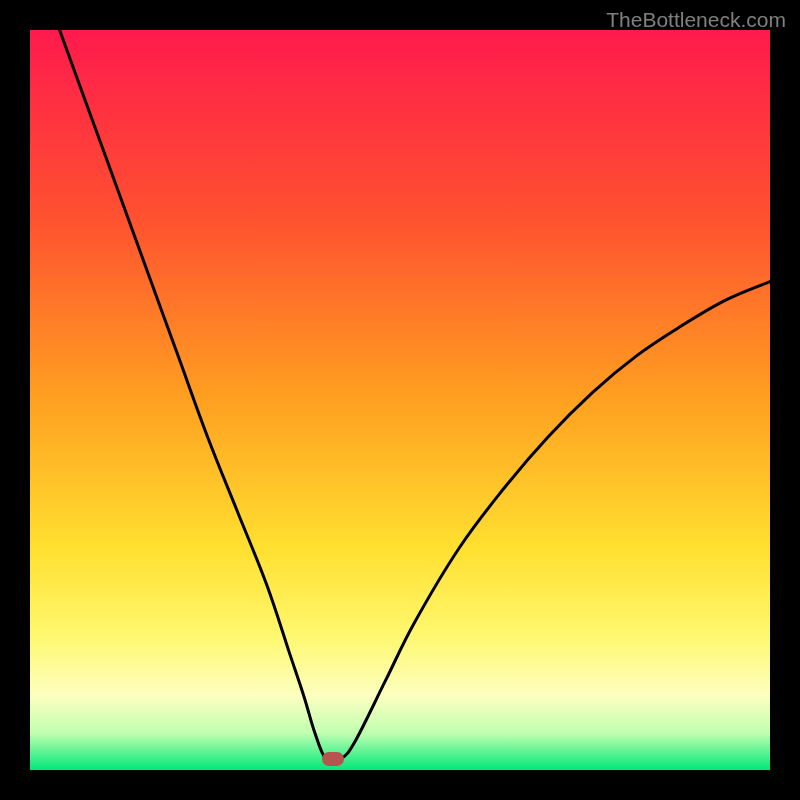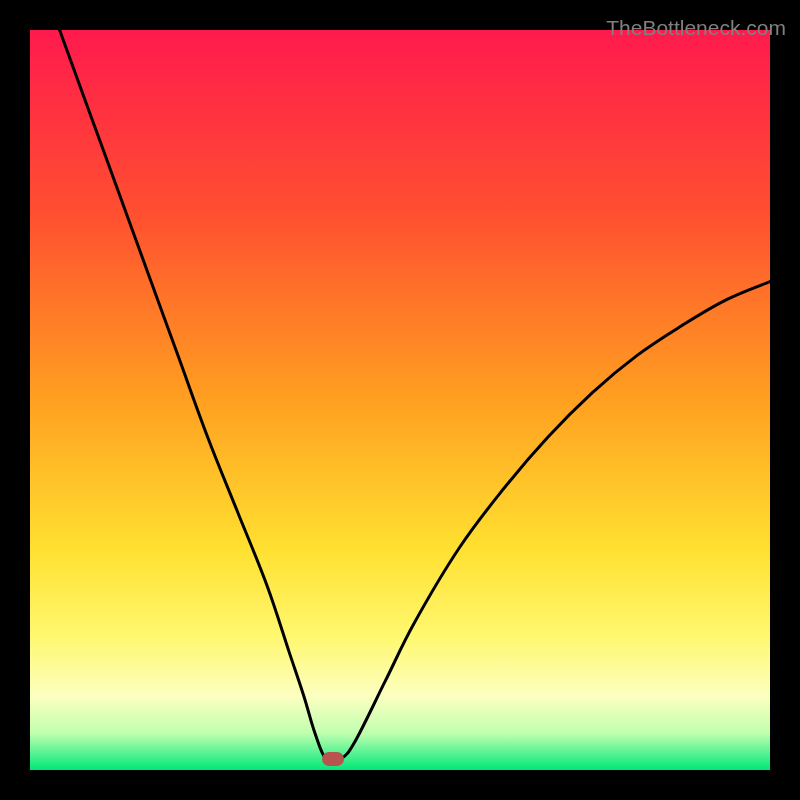--- a/index.html
+++ b/index.html
@@ -6,21 +6,21 @@
     margin: 0;
     padding: 0;
     width: 800px;
     height: 800px;
     background: #000;
     font-family: Arial, sans-serif;
     position: relative;
   }
   .watermark {
     position: absolute;
-    top: 16px;
+    top: 8px;
     right: 14px;
     color: #808080;
     font-size: 21px;
     font-weight: 500;
     z-index: 10;
   }
   .plot-area {
     position: absolute;
     left: 30px;
     top: 30px;

